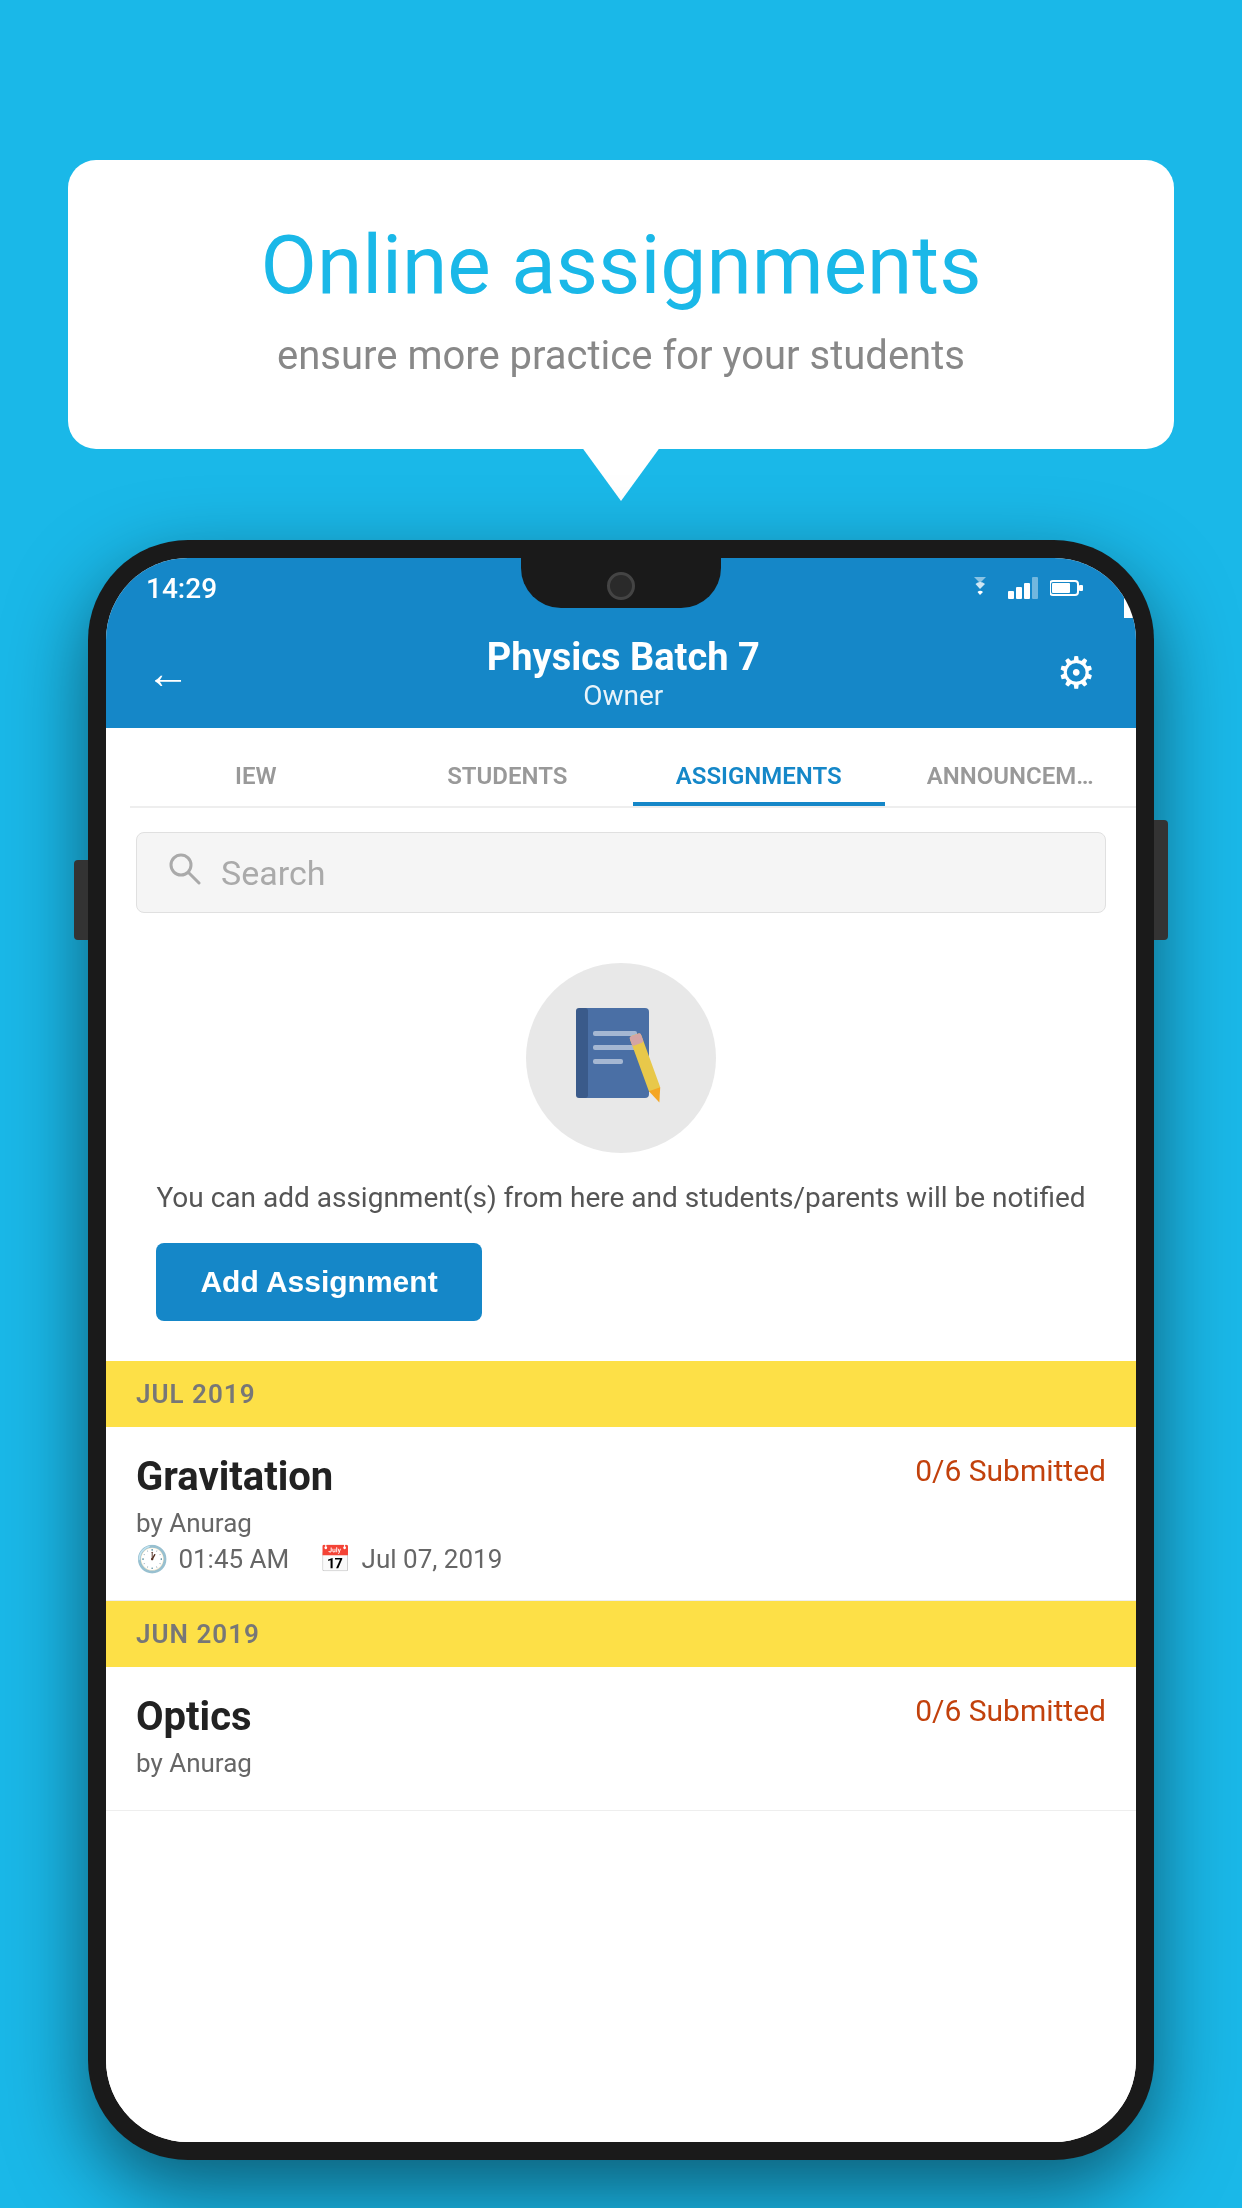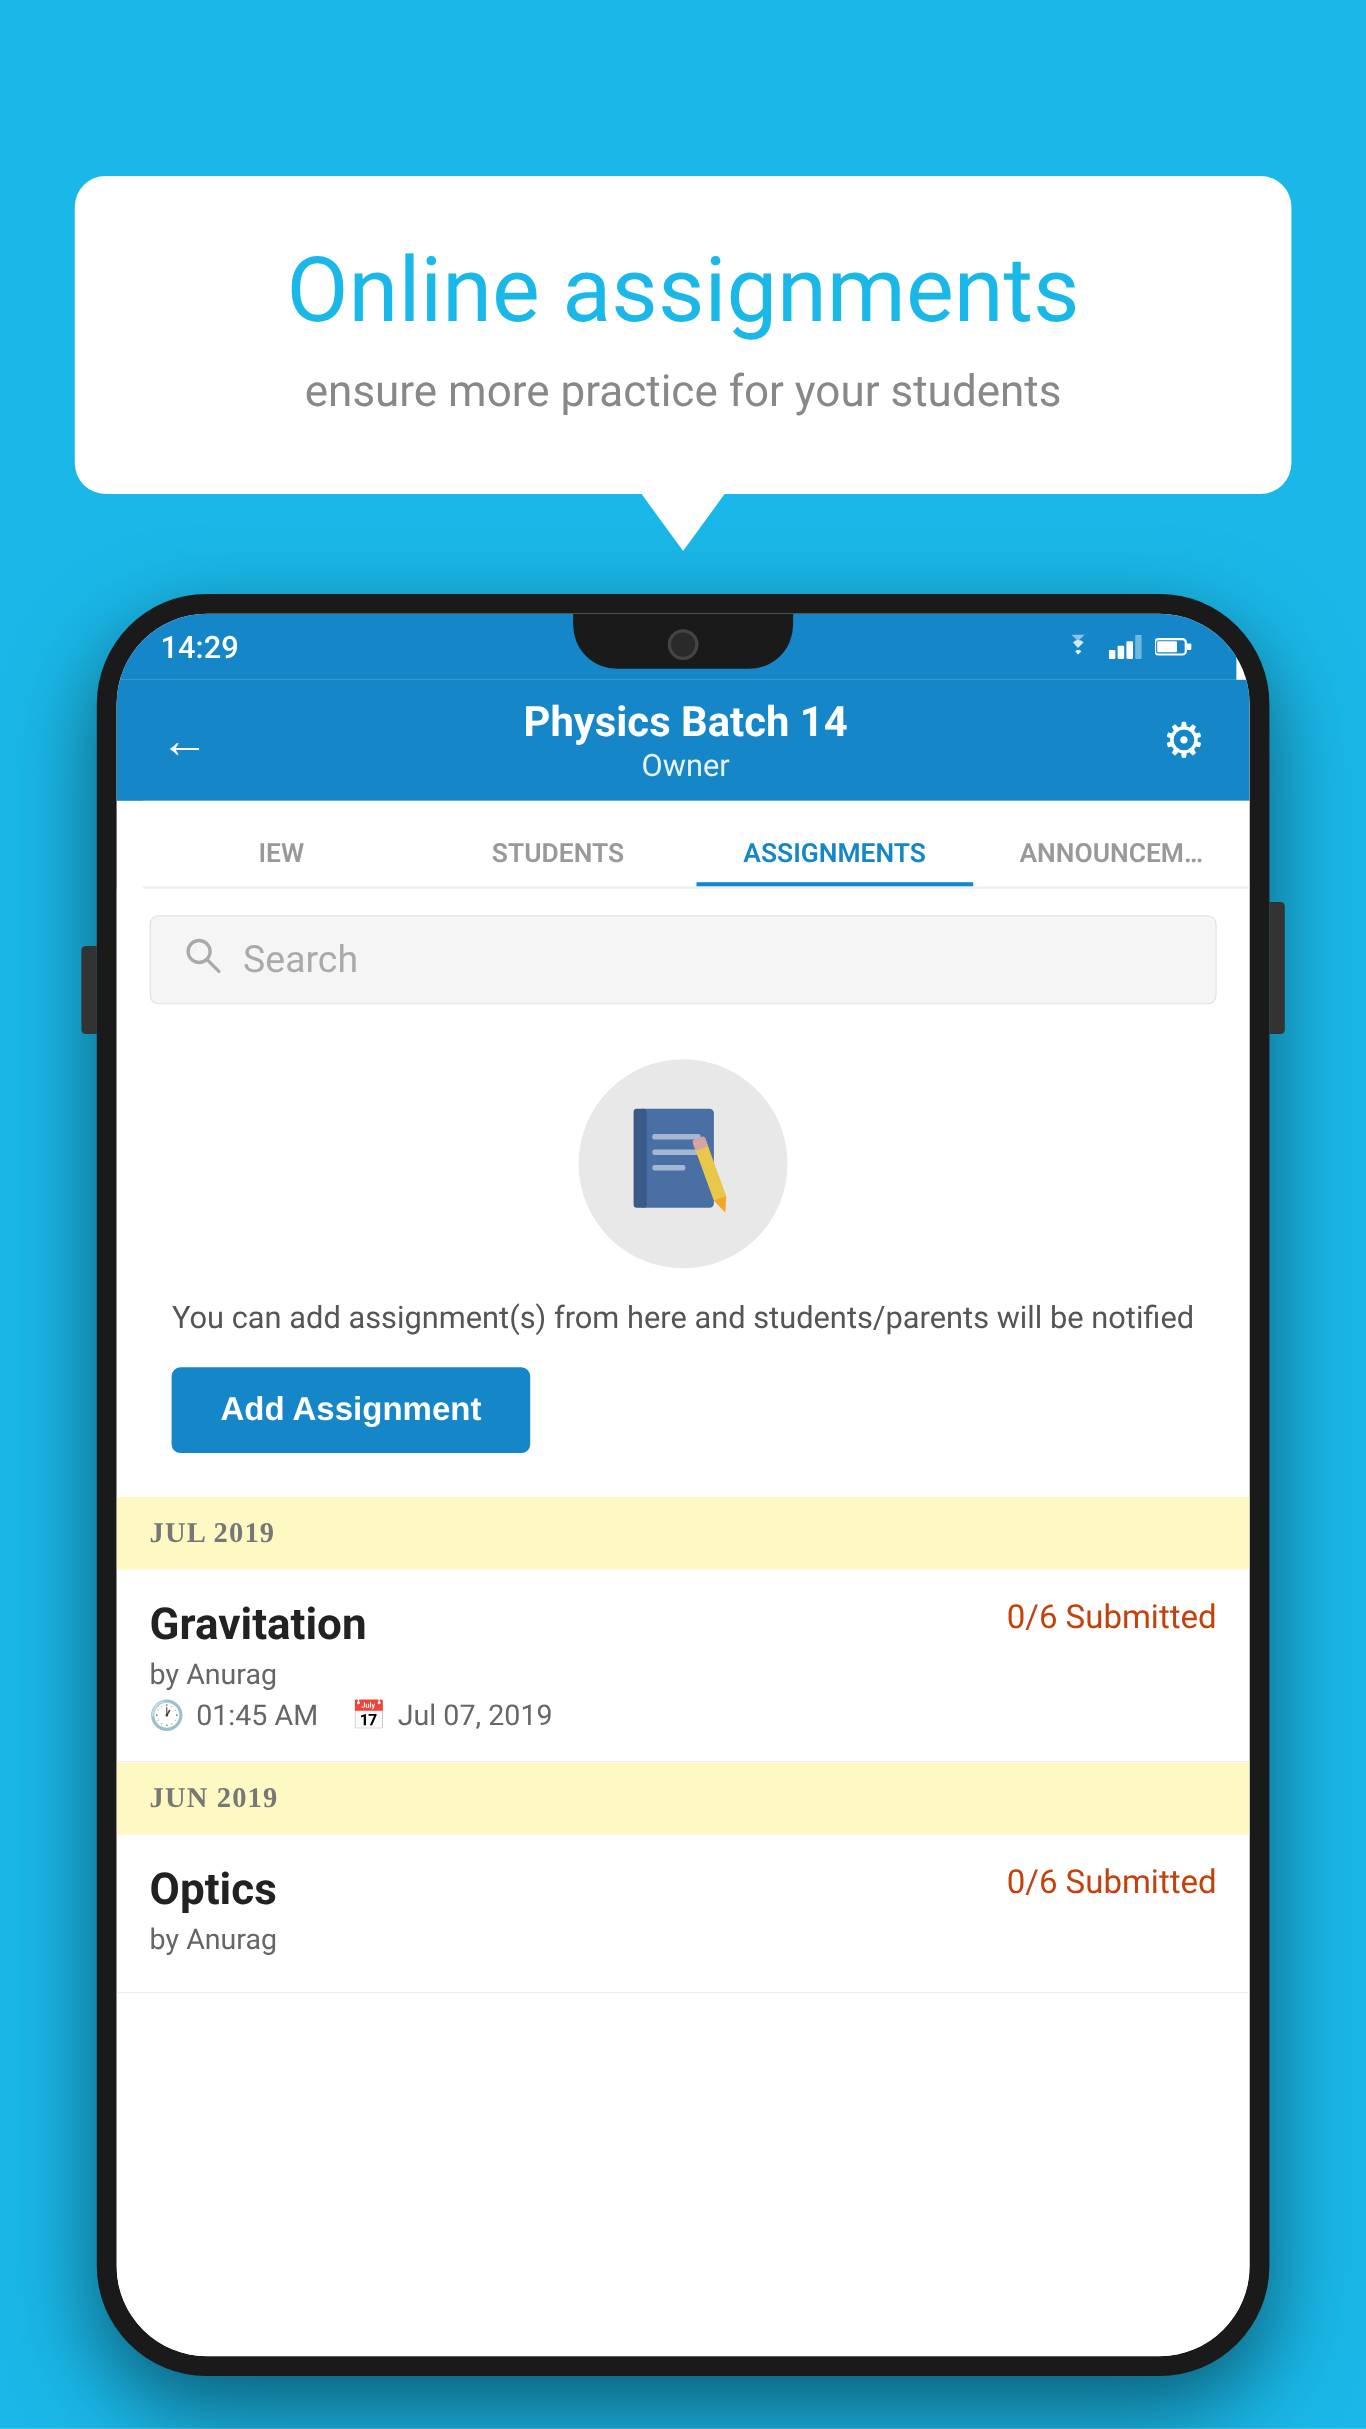--- a/index.html
+++ b/index.html
@@ -314,27 +314,26 @@
       border: none;
       border-radius: 8px;
       padding: 22px 44px;
       font-size: 30px;
       font-weight: 600;
       cursor: pointer;
     }
 
     
     .section-header {
-      background: #fef9c3;
+      background: #fde047;
       padding: 18px 30px;
       font-size: 26px;
       color: #777;
       font-weight: 600;
       letter-spacing: 1px;
-      font-family: Liberation Serif, serif;
     }
 
     
     .assignment-item {
       padding: 26px 30px;
       border-bottom: 1px solid #eee;
     }
 
     .assignment-row-top {
       display: flex;
@@ -418,21 +417,21 @@
             <rect x="0" y="2" width="28" height="14" rx="3" stroke="white" stroke-width="2" fill="none"></rect>
             <rect x="2" y="4" width="18" height="10" rx="1" fill="white"></rect>
             <rect x="29" y="6" width="4" height="6" rx="1" fill="white"></rect>
           </svg>
         </div>
       </div>
 
       <div class="app-bar">
         <span class="app-bar-back">←</span>
         <div class="app-bar-title-section">
-          <div class="app-bar-title">Physics Batch 14</div>
+          <div class="app-bar-title">Physics Batch 7</div>
           <div class="app-bar-subtitle">Owner</div>
         </div>
         <span class="app-bar-settings">⚙</span>
       </div>
 
       <div class="tabs-bar">
         <div class="tab-item">
           <span>IEW</span>
         </div>
         <div class="tab-item">

